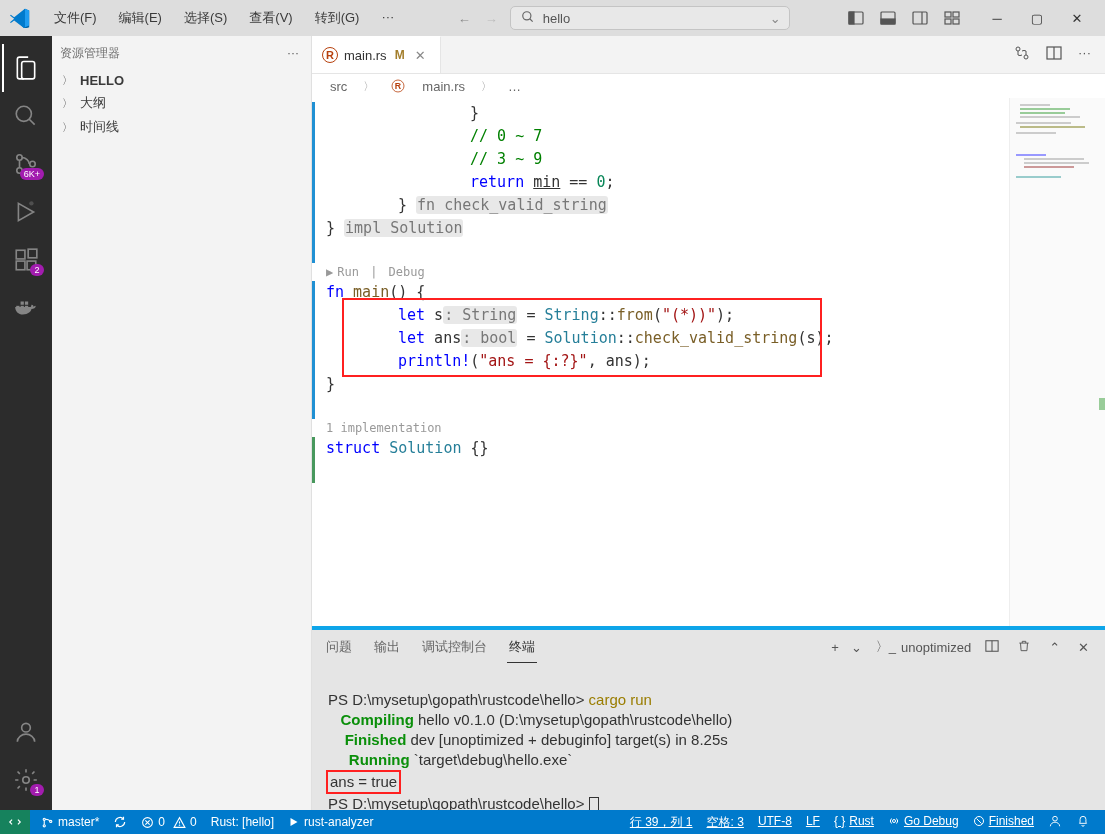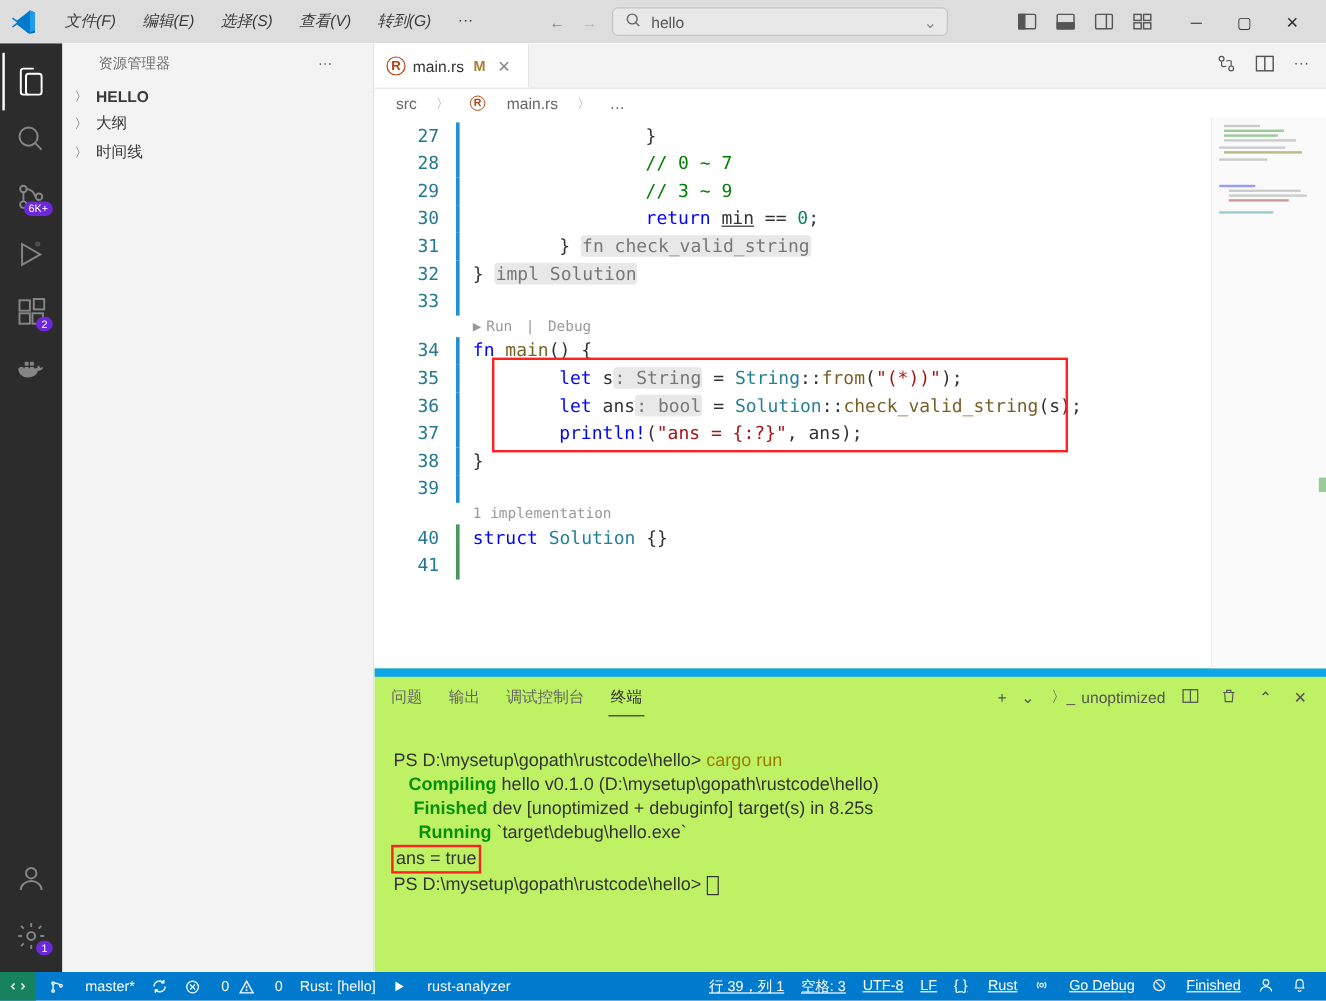--- a/index.html
+++ b/index.html
@@ -1,45 +1,45 @@
 <!DOCTYPE html>
 <html><head>
 <meta charset="utf-8">
 <style>
   * { box-sizing: border-box; margin: 0; padding: 0; }
   body { font-family: "Segoe UI", -apple-system, sans-serif; font-size: 13px; color: #333; background: #fff; width: 1105px; height: 834px; overflow: hidden; display: flex; flex-direction: column; }
   
   
   .titlebar { height: 36px; background: #dddddd; display: flex; align-items: center; padding: 0 8px; gap: 4px; }
   .logo { width: 24px; height: 24px; display: flex; align-items: center; justify-content: center; }
-  .menu-items { display: flex; gap: 2px; margin-left: 8px; font-style: italic; }
+  .menu-items { display: flex; gap: 2px; margin-left: 8px; }
   .menu-item { padding: 4px 10px; cursor: pointer; font-size: 13px; color: #3a3a3a; border-radius: 4px; }
   .title-center { flex: 1; display: flex; justify-content: center; align-items: center; gap: 12px; }
   .nav-arrows { display: flex; gap: 14px; color: #888; }
   .search-box { display: flex; align-items: center; width: 280px; height: 24px; border: 1px solid #c4c4c4; background: #e8e8e8; border-radius: 5px; padding: 0 10px; gap: 8px; color: #555; position:relative;}
   .search-box .chev { position:absolute; right:8px; }
   .title-right { display: flex; align-items: center; gap: 6px; }
   .tr-icon { width: 26px; height: 26px; display: flex; align-items: center; justify-content: center; color: #555; cursor: pointer; }
   .win-controls { display: flex; margin-left: 6px; }
   .win-btn { width: 40px; height: 30px; display: flex; align-items: center; justify-content: center; color: #333; cursor: pointer; }
 
   
   .main { flex: 1; display: flex; overflow: hidden; }
   
   
   .activitybar { width: 52px; background: #2c2c2c; display: flex; flex-direction: column; align-items: center; padding-top: 8px; }
   .activity-item { width: 48px; height: 48px; display: flex; align-items: center; justify-content: center; color: #858585; cursor: pointer; position: relative; }
   .activity-item.active { color: #fff; }
   .activity-item.active::before { content: ""; position: absolute; left: 0; top: 0; width: 2px; height: 100%; background: #fff; }
-  .badge { position: absolute; bottom: 8px; right: 6px; background: #6d28d9; color: #fff; font-size: 9px; padding: 1px 4px; border-radius: 8px; min-width: 14px; text-align:center; }
+  .badge { position: absolute; bottom: 8px; right: 6px; background: #a21caf; color: #fff; font-size: 9px; padding: 1px 4px; border-radius: 8px; min-width: 14px; text-align:center; }
   .activity-bottom { margin-top: auto; margin-bottom: 6px; }
   
   
   .sidebar { width: 260px; background: #f3f3f3; border-right: 1px solid #e0e0e0; display: flex; flex-direction: column; }
-  .sidebar-header { display: flex; align-items: center; justify-content: space-between; padding: 8px 30px; font-size: 12px; color: #6f6f6f; }
+  .sidebar-header { display: flex; align-items: center; justify-content: space-between; padding: 8px 8px; font-size: 12px; color: #6f6f6f; }
   .sidebar-actions { color: #555; cursor: pointer; padding: 2px 4px; }
   .tree { padding: 0 0 6px 0; font-size: 13px; }
   .tree-item { display: flex; align-items: center; gap: 4px; padding: 3px 10px; cursor: pointer; color: #3a3a3a; }
   .tree-chev { width: 14px; color: #555; font-size: 11px; }
 
   
   .editorgroup { flex: 1; display: flex; flex-direction: column; background: #fff; overflow: hidden; }
   .tabs { height: 38px; background: #f3f3f3; display: flex; align-items: center; border-bottom: 1px solid #e5e5e5; }
   .tab { height: 100%; background: #fff; display: flex; align-items: center; gap: 6px; padding: 0 10px; border-right: 1px solid #e5e5e5; border-top: 1px solid #fff; }
   .tab-icon { color: #b7410e; font-weight: bold; font-size: 11px; width:16px; height:16px; border:1px solid #b7410e; border-radius:50%; display:flex; align-items:center; justify-content:center;}
@@ -66,36 +66,36 @@
   .nm { color: #098658; }
   .mac { color: #0000ff; }
   .inl { background: #e8e8e8; color: #777; border-radius: 3px; padding: 0 1px; }
   .cm { color: #008000; }
   .codelens { color: #999; font-size: 12px; padding-left: 14px; height: 18px; display:flex; align-items:center; gap:4px;}
   .red-box { position: absolute; border: 2px solid #ff2020; pointer-events: none; }
   .minimap { position: absolute; right: 0; top: 0; width: 96px; height: 100%; background: #fafafa; border-left: 1px solid #eee; }
   .mini-stub { position:absolute; background:#ccc; height:2px; }
   
   
-  .panel { height: 253px; border-top: 7px solid #0ea5e9; display: flex; flex-direction: column; background: #bef264; }
+  .panel { height: 184px; border-top: 4px solid #0ea5e9; display: flex; flex-direction: column; background: #e5e5e5; }
   .panel-tabs { height: 34px; display: flex; align-items: center; padding: 0 12px; gap: 18px; font-size: 13px; color: #666; }
   .panel-tab { padding: 6px 2px; cursor: pointer; }
   .panel-tab.active { color: #333; border-bottom: 1px solid #333; }
   .panel-right { margin-left: auto; display: flex; align-items: center; gap: 10px; color: #555; }
   .panel-right .shell { display:flex; align-items:center; gap:5px; cursor:pointer; }
   .pr-btn { cursor:pointer; padding:2px 4px;}
   .terminal { flex: 1; font-family: Liberation Sans, sans-serif; font-size: 15px; padding: 6px 16px; color: #333; line-height: 20px; white-space: pre; position:relative; overflow:hidden;}
   .term-green { color: #0a8f0a; font-weight:600;}
   .term-yellow { color: #9a7d00; }
   .term-out-box { border: 2px solid #ff2020; display: inline-block; padding: 0 2px; margin-left:-2px;}
   .cursor-box { display:inline-block; width:10px; height:16px; border:1px solid #333; vertical-align:middle;}
 
   
   .statusbar { height: 24px; background: #007acc; color: #fff; display: flex; align-items: center; font-size: 12px; padding: 0 8px; }
-  .status-item { padding: 0 7px; height: 100%; display: flex; align-items: center; gap: 17px; cursor: pointer; }
+  .status-item { padding: 0 7px; height: 100%; display: flex; align-items: center; gap: 4px; cursor: pointer; }
   .status-right { margin-left: auto; display: flex; text-decoration: underline; }
   .remote { background: #16825d; padding: 0 8px; height:100%; display:flex; align-items:center; margin-left:-8px; margin-right:4px;}
 </style>
 </head>
 <body>
 
 <div class="titlebar">
   <div class="logo">
     <svg width="20" height="20" viewBox="0 0 24 24">
         <path fill="#0065A9" d="M23 3l-5-2-13 12 13 12 5-2V3z"></path>
@@ -273,41 +273,20 @@
     <div class="breadcrumbs">
       <span>src</span>
       <span class="chev">〉</span>
       <span class="tab-icon" style="transform:scale(.8)">R</span>
       <span>main.rs</span>
       <span class="chev">〉</span>
       <span>…</span>
     </div>
 
     <div class="editor">
-      <div class="gutter">
-        <div id="gutter-lines">
-            <div class="line-num">27</div>
-            <div class="line-num">28</div>
-            <div class="line-num">29</div>
-            <div class="line-num">30</div>
-            <div class="line-num">31</div>
-            <div class="line-num">32</div>
-            <div class="line-num">33</div>
-            <div style="height: 18px;"></div>
-            <div class="line-num">34</div>
-            <div class="line-num">35</div>
-            <div class="line-num">36</div>
-            <div class="line-num">37</div>
-            <div class="line-num">38</div>
-            <div class="line-num">39</div>
-            <div style="height: 18px;"></div>
-            <div class="line-num">40</div>
-            <div class="line-num">41</div>
-          </div>
-      </div>
       <div class="code" id="code-area"><div class="code-line"><div class="git-bar"></div><span class="code-content" style="padding-left: 14px; margin-left: 144px;">}</span></div><div class="code-line"><div class="git-bar"></div><span class="code-content" style="padding-left: 14px; margin-left: 144px;"><span class="cm">// 0 ~ 7</span></span></div><div class="code-line"><div class="git-bar"></div><span class="code-content" style="padding-left: 14px; margin-left: 144px;"><span class="cm">// 3 ~ 9</span></span></div><div class="code-line"><div class="git-bar"></div><span class="code-content" style="padding-left: 14px; margin-left: 144px;"><span class="kw">return</span> <u>min</u> == <span class="nm">0</span>;</span></div><div class="code-line"><div class="git-bar"></div><span class="code-content" style="padding-left: 14px; margin-left: 72px;">} <span class="inl">fn check_valid_string</span></span></div><div class="code-line"><div class="git-bar"></div><span class="code-content" style="padding-left: 14px; margin-left: 0px;">} <span class="inl">impl Solution</span></span></div><div class="code-line"><div class="git-bar"></div><span class="code-content" style="padding-left: 14px; margin-left: 0px;"></span></div><div class="codelens"><span style="color:#999">▶</span> <span style="cursor:pointer">Run</span> | <span style="cursor:pointer">Debug</span></div><div class="code-line"><div class="git-bar"></div><span class="code-content" style="padding-left: 14px; margin-left: 0px;"><span class="kw">fn</span> <span class="fn">main</span>() {</span></div><div class="code-line"><div class="git-bar"></div><span class="code-content" style="padding-left: 14px; margin-left: 72px;"><span class="kw">let</span> s<span class="inl">: String</span> = <span class="ty">String</span>::<span class="fn">from</span>(<span class="st">"(*))"</span>);</span></div><div class="code-line"><div class="git-bar"></div><span class="code-content" style="padding-left: 14px; margin-left: 72px;"><span class="kw">let</span> ans<span class="inl">: bool</span> = <span class="ty">Solution</span>::<span class="fn">check_valid_string</span>(s);</span></div><div class="code-line"><div class="git-bar"></div><span class="code-content" style="padding-left: 14px; margin-left: 72px;"><span class="mac">println!</span>(<span class="st">"ans = {:?}"</span>, ans);</span></div><div class="code-line"><div class="git-bar"></div><span class="code-content" style="padding-left: 14px; margin-left: 0px;">}</span></div><div class="code-line"><div class="git-bar"></div><span class="code-content" style="padding-left: 14px; margin-left: 0px;"></span></div><div class="codelens">1 implementation</div><div class="code-line"><div class="git-bar green"></div><span class="code-content" style="padding-left: 14px; margin-left: 0px;"><span class="kw">struct</span> <span class="ty">Solution</span> {}</span></div><div class="code-line"><div class="git-bar green"></div><span class="code-content" style="padding-left: 14px; margin-left: 0px;"></span></div><div class="red-box" style="left: 30px; top: 200px; width: 480px; height: 79px;"></div></div>
       <div class="minimap">
         <div class="mini-stub" style="top:6px;left:10px;width:30px"></div>
         <div class="mini-stub" style="top:10px;left:10px;width:50px;background:#9c9"></div>
         <div class="mini-stub" style="top:14px;left:10px;width:45px;background:#9c9"></div>
         <div class="mini-stub" style="top:18px;left:10px;width:60px"></div>
         <div class="mini-stub" style="top:24px;left:6px;width:55px"></div>
         <div class="mini-stub" style="top:28px;left:10px;width:65px;background:#bb8"></div>
         <div class="mini-stub" style="top:34px;left:6px;width:40px"></div>
         <div class="mini-stub" style="top:56px;left:6px;width:30px;background:#99f"></div>

